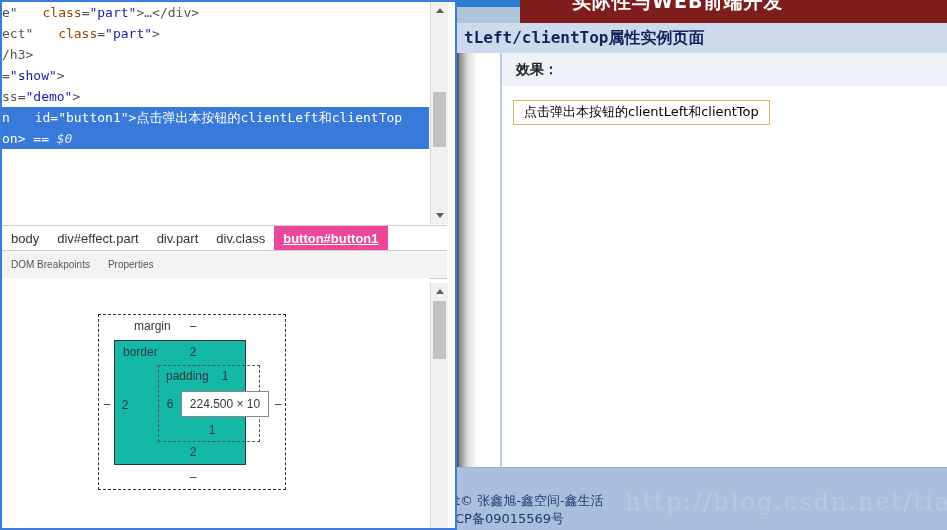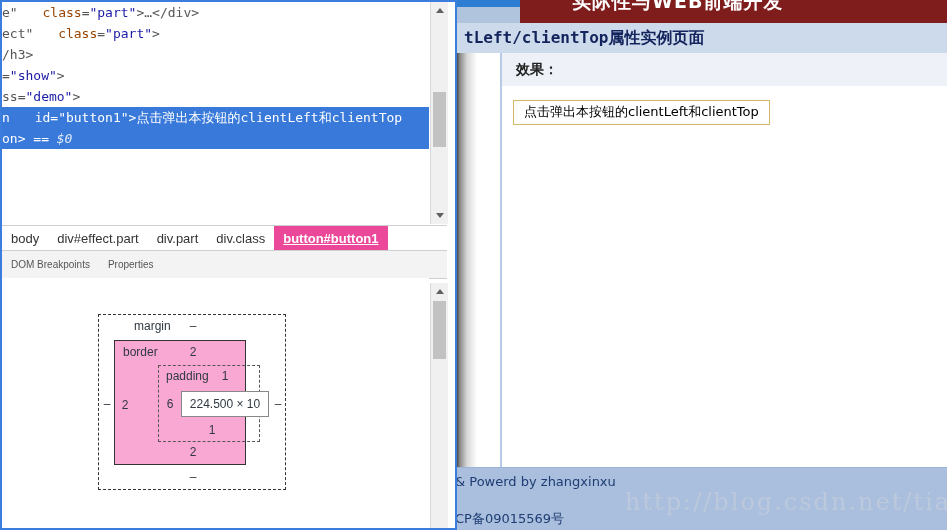--- a/index.html
+++ b/index.html
@@ -186,21 +186,21 @@
     font-family:"Liberation Sans", sans-serif;
     font-size:12px;color:#303942;
   }
   .bm-margin{
     width:188px;height:176px;border:1px dashed #333333;
     position:relative;box-sizing:border-box;background:#ffffff;
   }
   .bm-border{
     position:absolute;left:15px;top:25px;
     width:132px;height:125px;border:1px solid #333333;
-    background:#f9a8d4;box-sizing:border-box;
+    background:#14b8a6;box-sizing:border-box;
   }
   .bm-padding{
     position:absolute;left:28px;top:24px;
     width:102px;height:77px;border:1px dashed #555555;
     background:transparent;box-sizing:border-box;margin-left:15px;
   }
   .bm-content{
     position:absolute;left:22px;top:25px;
     width:88px;height:26px;border:1px solid #888888;
     background:#ffffff;box-sizing:border-box;
@@ -233,21 +233,21 @@
     <div class="content-leftline"></div>
 
     <div class="effect-band">
       <span>效果：</span>
     </div>
 
     <button class="demo-btn">点击弹出本按钮的clientLeft和clientTop</button>
 
     <div class="page-footer">
       <div class="watermark">http://blog.csdn.net/tian361zyc</div>
-      <div class="footer-line fl1">&amp; Powerd by zhangxinxu</div>
+      <div class="footer-line fl2">t© 张鑫旭-鑫空间-鑫生活</div>
       <div class="footer-line fl3">CP备09015569号</div>
     </div>
   </div>
 
   <div class="dev-pane">
 
     <div class="code-area">
       <div id="code-lines">
           <div class="code-line"><span class="punct">e" </span><span class="attr">class</span><span class="punct">=</span><span class="val">"part"</span><span class="punct">&gt;…&lt;/div&gt;</span></div>
           <div class="code-line"><span class="punct">ect" </span><span class="attr">class</span><span class="punct">=</span><span class="val">"part"</span><span class="punct">&gt;</span></div>

